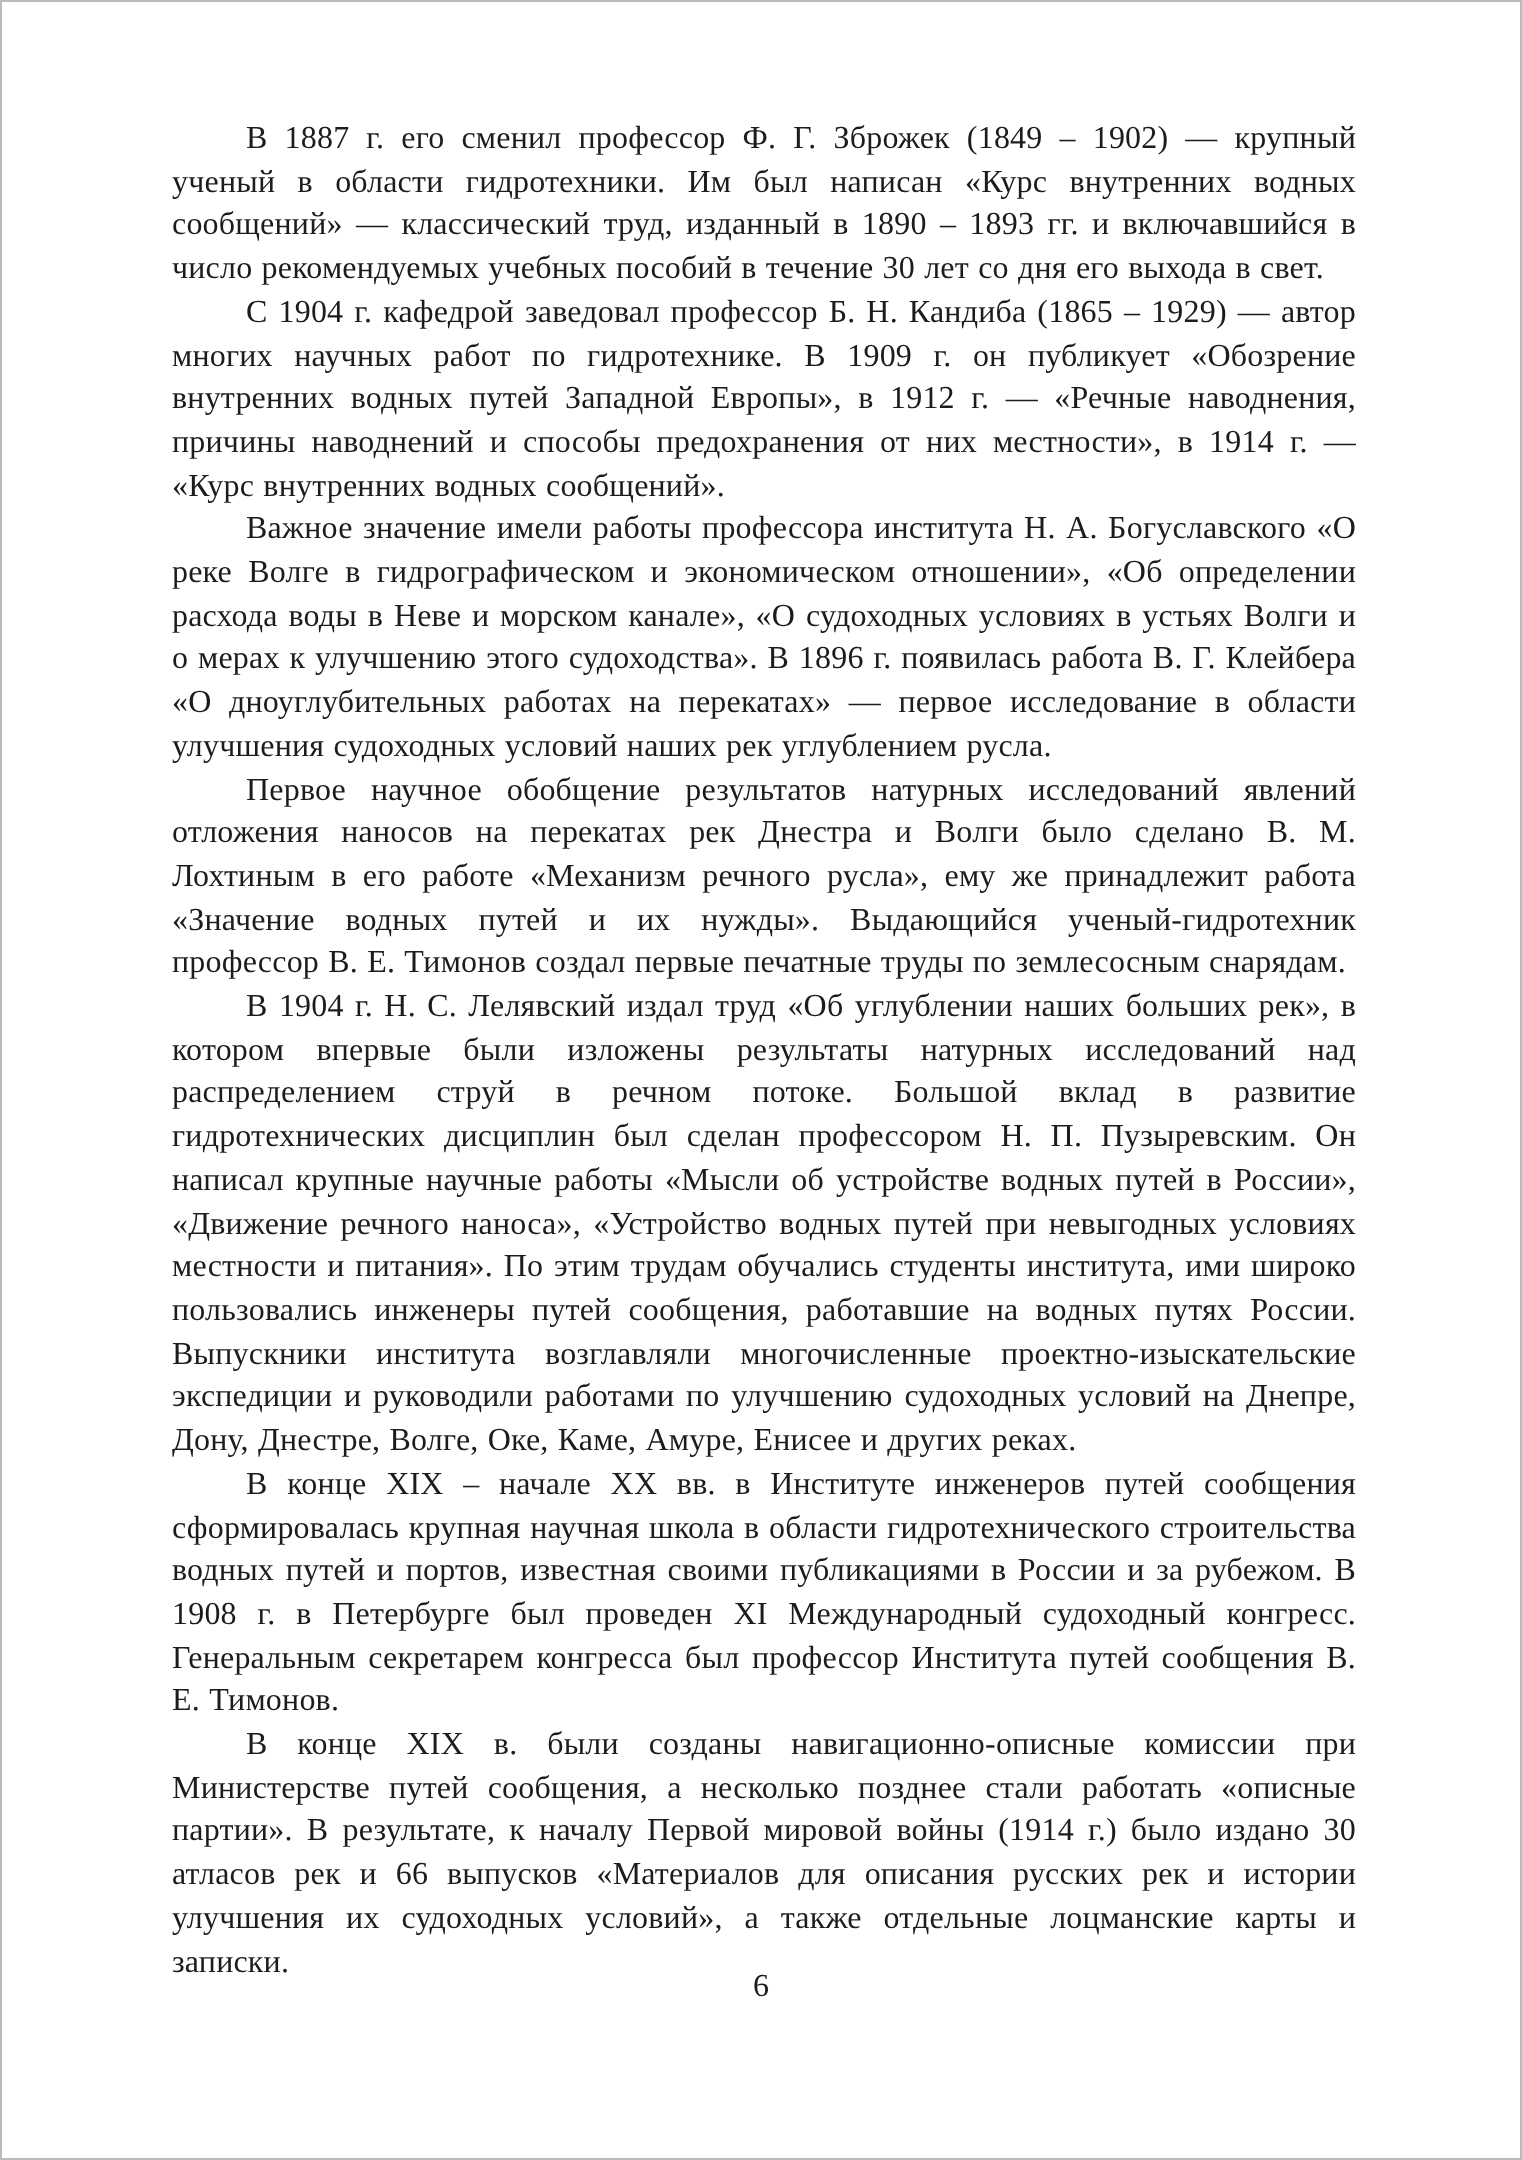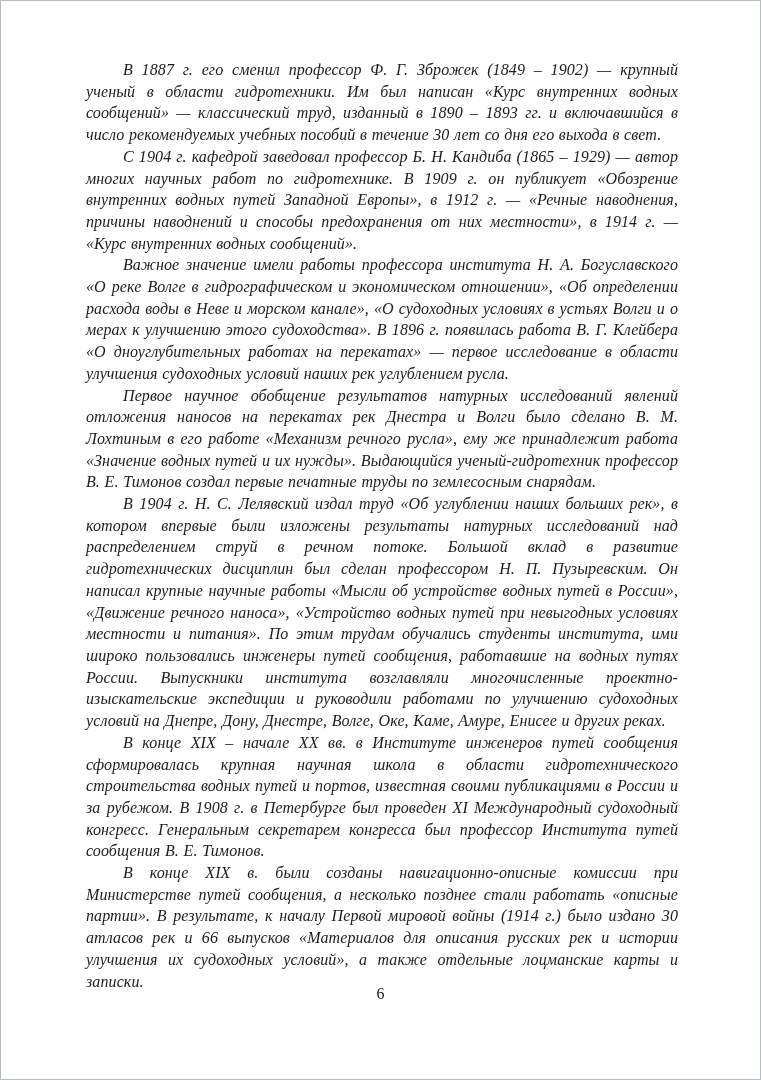--- a/index.html
+++ b/index.html
@@ -16,21 +16,20 @@
     border: 1px solid #b9bcbe;
     overflow: hidden;
     font-family: "Liberation Serif", "DejaVu Serif", serif;
     color: #1c1c1e;
   }
   .text-block {
     position: absolute;
     left: 85px;
     top: 58px;
     width: 592px;
-    font-style: italic;
   }
   .text-block p {
     margin: 0;
     padding: 0;
     font-size: 16px;
     line-height: 21.7px;
     text-align: justify;
     text-indent: 37px;
     letter-spacing: 0.1px;
     word-spacing: 0.5px;

